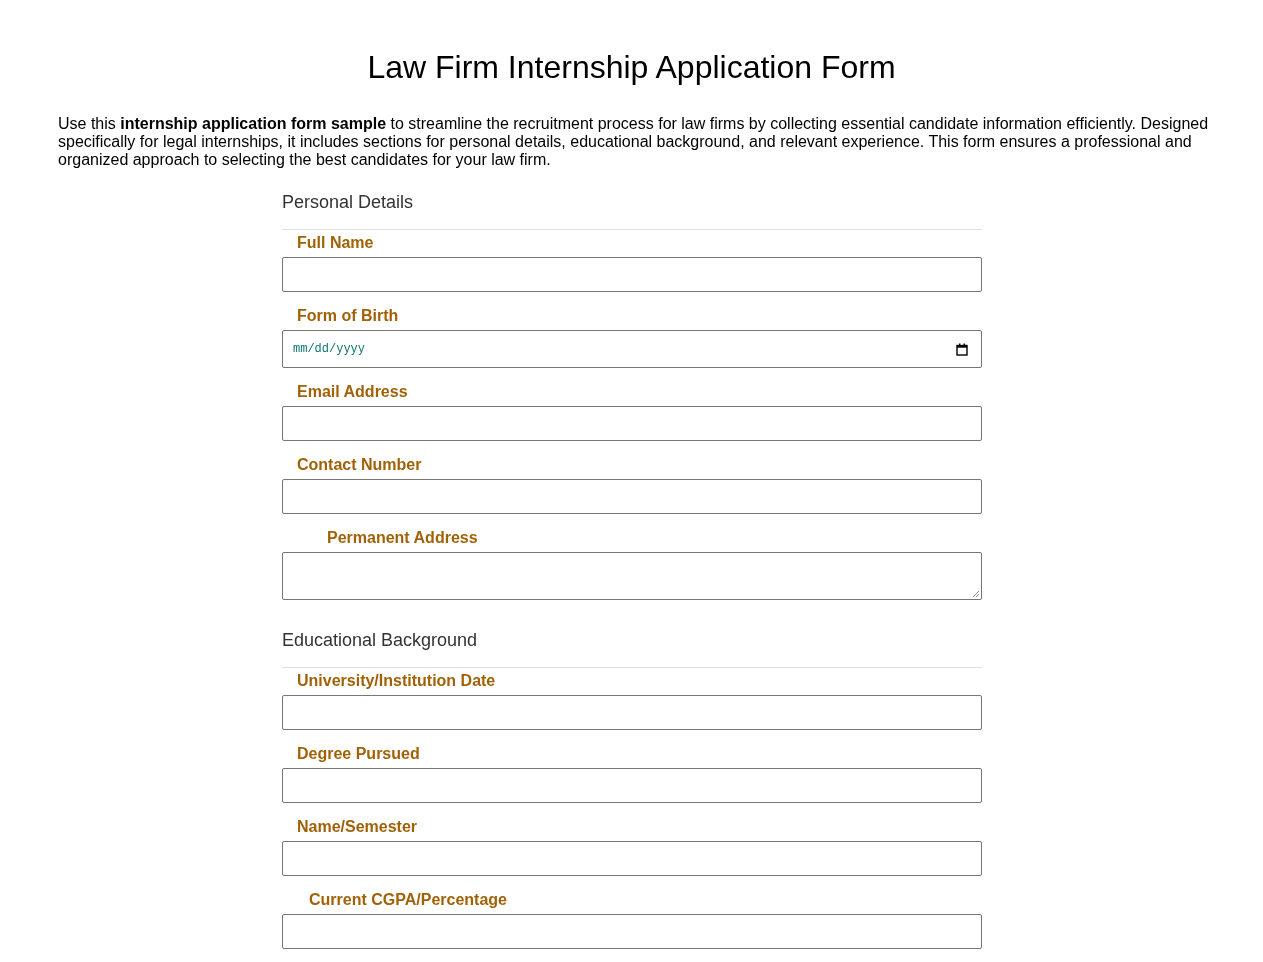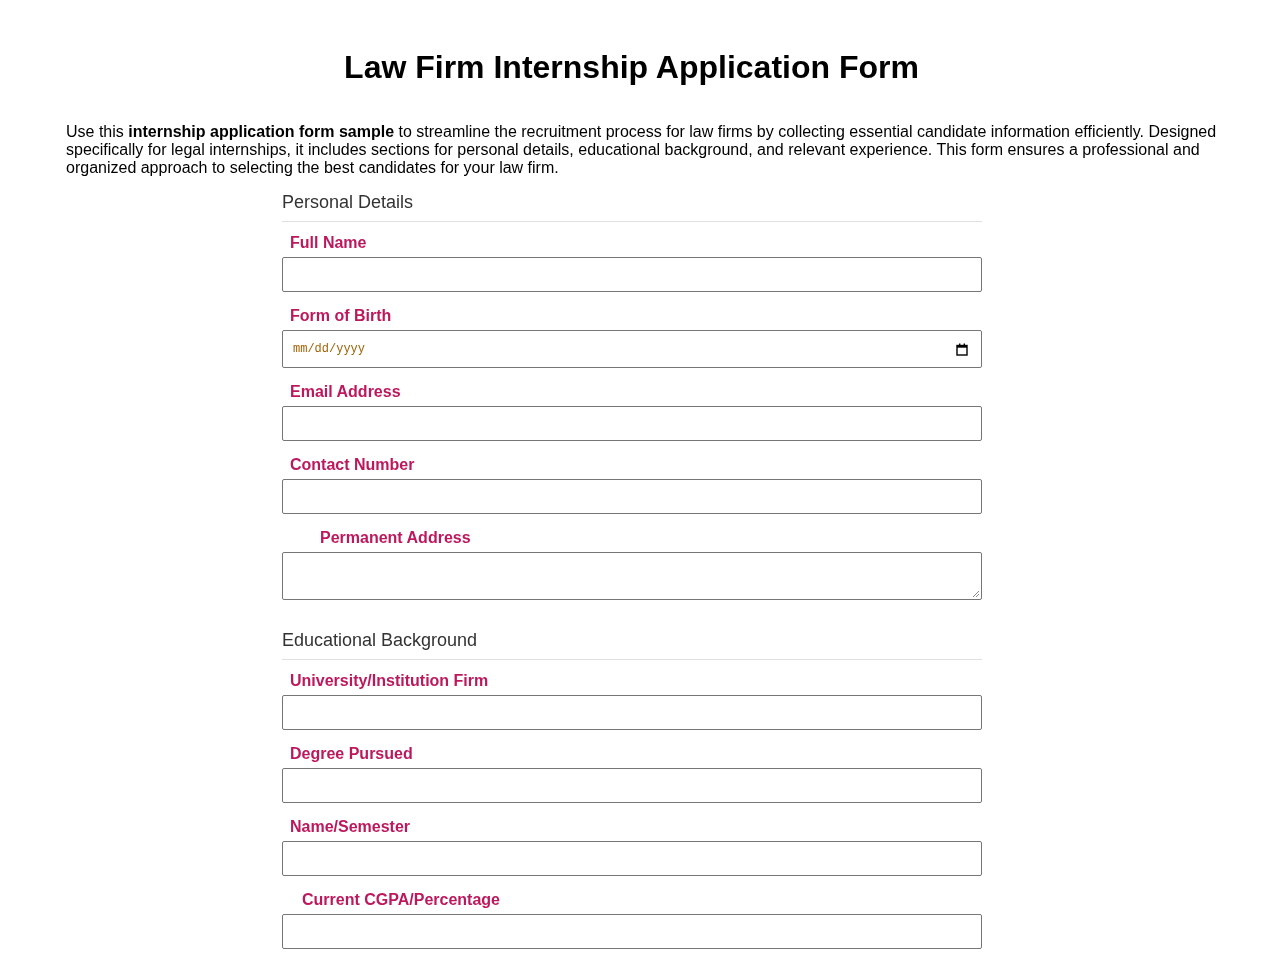--- a/index.html
+++ b/index.html
@@ -16,58 +16,58 @@
       position: relative;
     }
     .page-title {
       position: absolute;
       left: 0;
       width: 1263px;
       top: 47px;
       margin: 0;
       text-align: center;
       font-size: 32px;
-      font-weight: bold;
+      font-weight: normal;
       line-height: 40px;
     }
     .intro {
       position: absolute;
       left: 50px;
       top: 107px;
       width: 1170px;
-      margin: 16px;
+      margin: 8px;
       font-size: 16px;
       line-height: 18px;
     }
     .intro b { font-weight: bold; }
     .form {
       position: absolute;
       left: 282px;
       top: 0;
       width: 700px;
     }
     .section-heading {
       position: absolute;
       left: 0;
       width: 700px;
       margin: 0;
       font-size: 18px;
       font-weight: normal;
       color: #333333;
       line-height: 22px;
-      padding-bottom: 8px;
+      padding-bottom: 16px;
       border-bottom: 1px solid #e0e0e0;
     }
     .field-label {
       position: absolute;
-      left: 8px;
+      left: 15px;
       font-size: 16px;
       font-weight: bold;
       line-height: 18px;
-      color: #be185d;
+      color: #a16207;
     }
     .field-input {
       position: absolute;
       left: 0;
       width: 700px;
       height: 35px;
       box-sizing: border-box;
       border: 1px solid #767676;
       border-radius: 2px;
       background: #fff;
@@ -77,21 +77,21 @@
     }
     .date-input {
       display: flex;
       align-items: center;
       justify-content: space-between;
       height: 38px;
     }
     .date-placeholder {
       font-family: "Liberation Mono", "DejaVu Sans Mono", monospace;
       font-size: 12px;
-      color: #a16207;
+      color: #0f766e;
       letter-spacing: 0px;
     }
     .calendar-icon {
       width: 14px;
       height: 14px;
       display: inline-flex;
       align-items: center;
       justify-content: center;
       margin-right: 2px;
     }
@@ -143,21 +143,21 @@
   <label class="field-label" style="top:529px;margin-left:30px;">Permanent Address</label>
   <div class="field-input textarea" style="top:552px;">
     <svg class="resize-grip" viewBox="0 0 9 9">
       <line x1="8" y1="2" x2="2" y2="8" stroke="#888" stroke-width="1"></line>
       <line x1="8" y1="5" x2="5" y2="8" stroke="#888" stroke-width="1"></line>
     </svg>
   </div>
 
   <h2 class="section-heading" style="top:629px;">Educational Background</h2>
 
-  <label class="field-label" style="top:672px;">University/Institution Firm</label>
+  <label class="field-label" style="top:672px;">University/Institution Date</label>
   <input class="field-input" style="top: 695px;" type="text" value="">
 
   <label class="field-label" style="top:745px;">Degree Pursued</label>
   <input class="field-input" style="top: 768px;" type="text" value="">
 
   <label class="field-label" style="top:818px;">Name/Semester</label>
   <input class="field-input" style="top: 841px;" type="text" value="">
 
   <label class="field-label" style="top:891px;margin-left:12px;">Current CGPA/Percentage</label>
   <input class="field-input" style="top: 914px;" type="text" value="">

